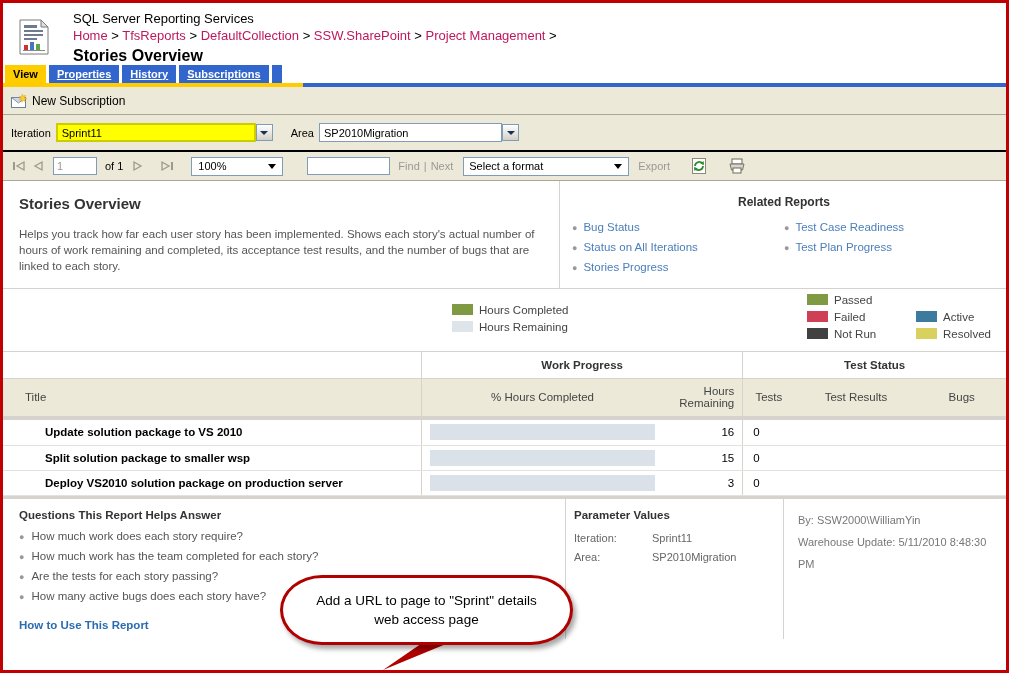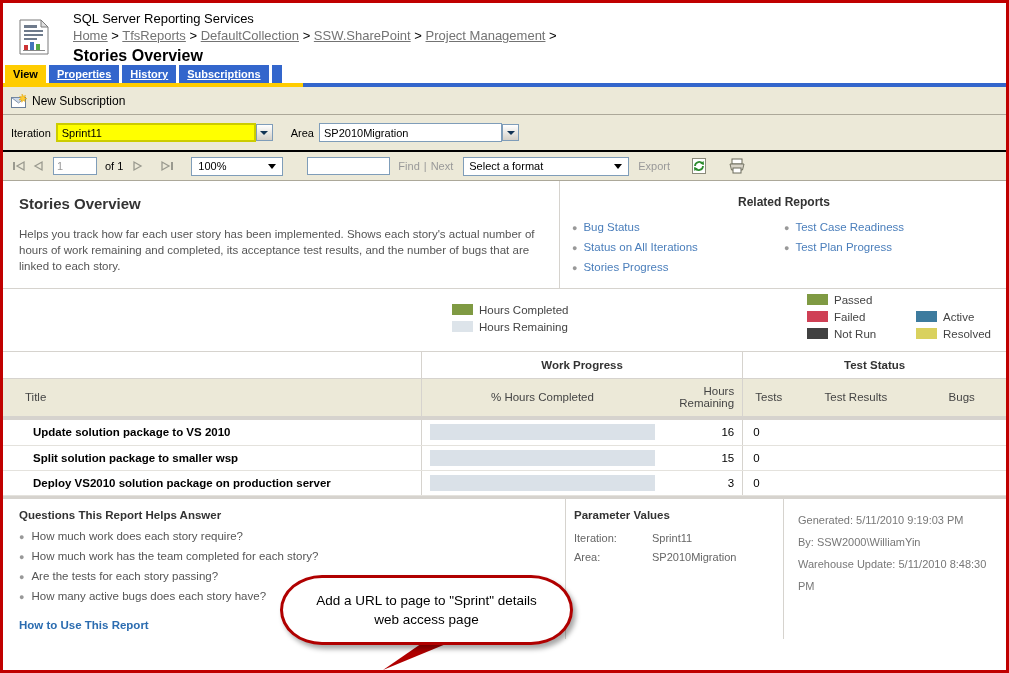--- a/index.html
+++ b/index.html
@@ -27,21 +27,21 @@
     position: absolute; left: 16px; top: 16px;
     width: 30px; height: 36px;
   }
   .header-text { margin-left: 70px; }
   .app-title {
     font-size: 13px; color: #000; line-height: 16px;
     font-family: "Liberation Sans", sans-serif;
   }
   .breadcrumb { font-size: 13px; line-height: 18px; color: #000; }
   .breadcrumb a {
-    color: #737373; text-decoration: underline; cursor: pointer;
+    color: #be185d; cursor: pointer;
   }
   .breadcrumb .sep { color: #000; }
   .page-title {
     font-size: 16px; font-weight: bold; color: #000;
     line-height: 20px; margin-top: 1px;
   }
 
   
   .tabstrip {
     position: relative;
@@ -239,21 +239,21 @@
     vertical-align: middle;
   }
   .hdr-row td.right { text-align: right; }
   .hdr-row td.center { text-align: center; }
   .sep-row td { height: 4px; background: #d6d3ce; padding: 0; }
   .data-row td {
     height: 25px; font-size: 11.5px; color: #000;
     border-bottom: 1px solid #e4e2dd;
     padding: 0 8px;
   }
-  .data-row td.title { font-weight: bold; padding-left: 30px; }
+  .data-row td.title { font-weight: bold; padding-left: 42px; }
   .data-row td.num { text-align: right; }
   .progcell { padding: 0 8px !important; }
   .progbar {
     height: 16px; background: #dae1e8; width: 225px;
   }
 
   
   .footsection { display: flex; height: 140px; }
   .q-col {
     width: 563px; padding: 10px 16px 0 16px;
@@ -590,21 +590,20 @@
         <div class="p-row">
           <span class="p-key">Iteration:</span>
           <span>Sprint11</span>
         </div>
         <div class="p-row">
           <span class="p-key">Area:</span>
           <span>SP2010Migration</span>
         </div>
       </div>
       <div class="m-col">
-        <div class="m-row">Generated: 5/11/2010 9:19:03 PM</div>
         <div class="m-row">By: SSW2000\WilliamYin</div>
         <div class="m-row">Warehouse Update: 5/11/2010 8:48:30 PM</div>
       </div>
     </div>
   </div>
 
   <svg class="callout-tail" width="200" height="45" viewBox="0 0 200 45">
     <polygon points="0,42 92,4 58,2" fill="#b00000"></polygon>
     <polygon points="8,44 96,8 86,16" fill="#ffffff" opacity="0.0"></polygon>
   </svg>

